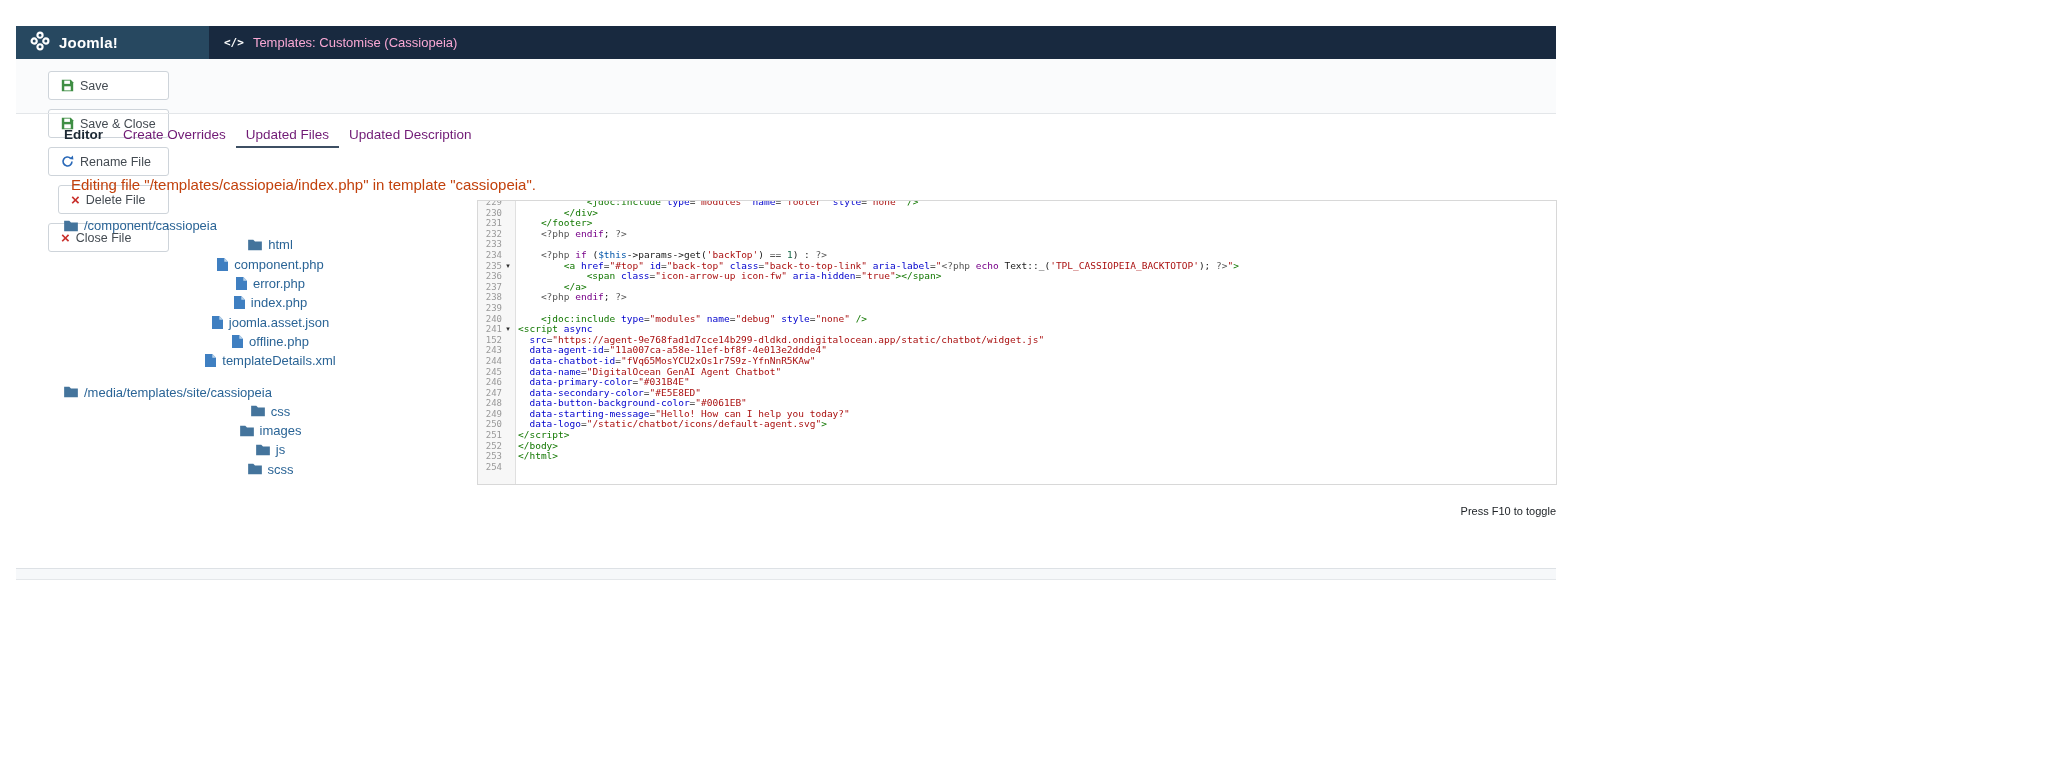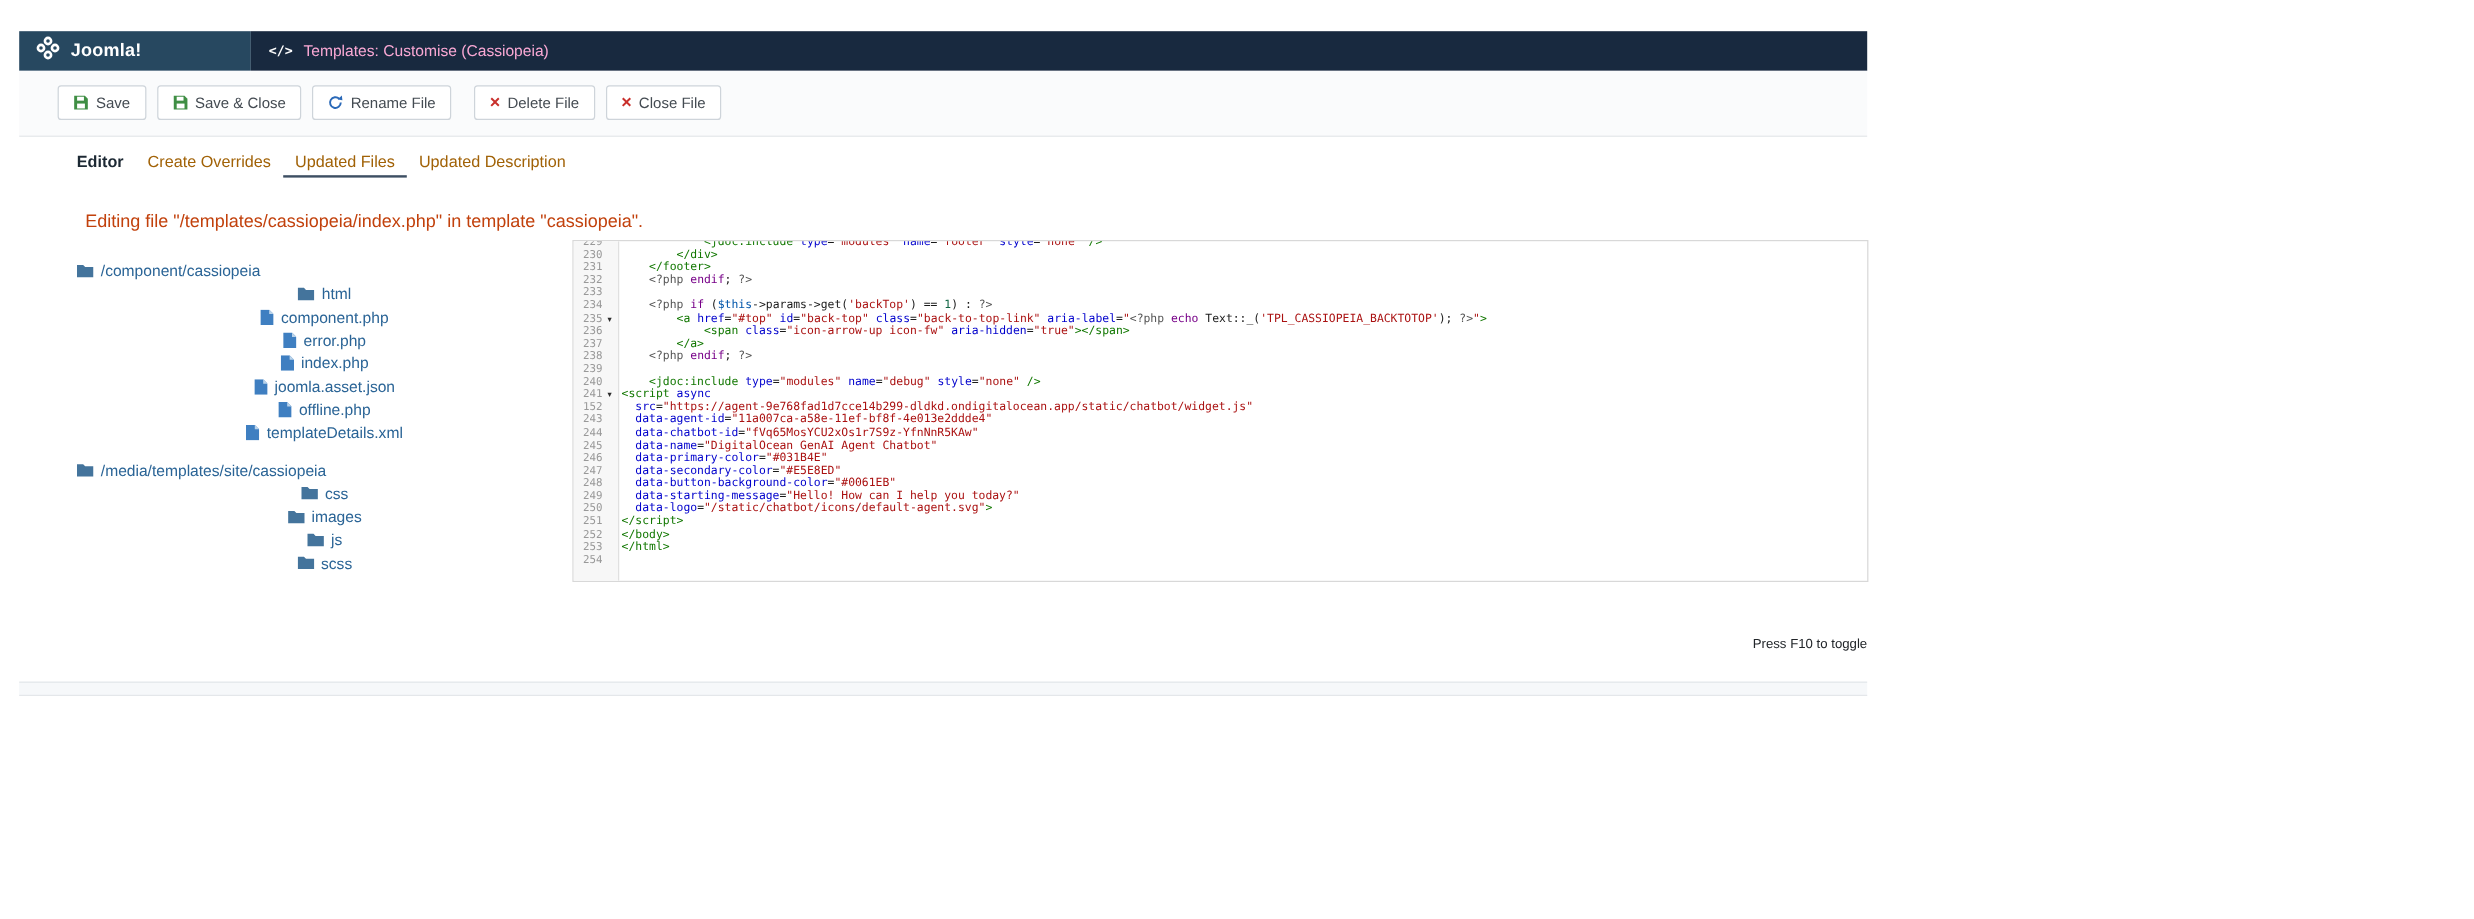--- a/index.html
+++ b/index.html
@@ -10,33 +10,33 @@
   
   .navbar { position:absolute; left:0; top:0; width:1540px; height:33px; display:flex; }
   .logo-block { width:193px; height:33px; background:#274860; display:flex; align-items:center; gap:9px; padding-left:14px; cursor:pointer; }
   .logo-text { color:#fff; font-size:15px; font-weight:700; letter-spacing:.2px; }
   .title-block { flex:1; height:33px; background:#18293f; display:flex; align-items:center; gap:9px; padding-left:15px; }
   .code-ic { color:#fff; font-family:"DejaVu Sans Mono",monospace; font-size:11px; font-weight:700; }
   .page-title { color:#f9a8d4; font-size:13px; }
 
   
   .toolbar-strip { position:absolute; left:0; top:33px; width:1540px; height:54px; background:#fafbfc; }
-  .toolbar { position:absolute; left:32px; top:45px; display:flex; gap:9px; }
+  .toolbar { position:absolute; left:32px; top:45px; display:flex; gap:9px;flex-direction:column; }
   .tb-btn { display:inline-flex; align-items:center; gap:6px; height:29px; padding:0 12px;
     background:#fff; border:1px solid #ced4da; border-radius:3px; font-family:inherit;
     font-size:12.5px; color:#444b52; cursor:pointer; }
   .tb-btn.grp { margin-left:10px; }
   .tb-ic { display:inline-flex; align-items:center; }
   .x-glyph { color:#c9302c; font-size:15px; font-weight:700; line-height:1; }
 
   .divider { position:absolute; left:0; top:87px; width:1540px; height:1px; background:#e3e6e9; }
 
   
   .tabs { position:absolute; left:38px; top:96px; display:flex; height:26px; }
-  .tab { padding:5px 10px 7px; font-size:13.5px; color:#a16207; cursor:pointer; white-space:nowrap; }
+  .tab { padding:5px 10px 7px; font-size:13.5px; color:#701a75; cursor:pointer; white-space:nowrap; }
   .tab.active { font-weight:700; color:#1c2833; }
   .tab.underlined { border-bottom:2px solid #3d4f63; }
 
   .editing-note { position:absolute; left:55px; top:150px; font-size:15px; color:#c2410c; }
 
   
   .file-tree { position:absolute; left:48px; top:190px; width:390px; }
   .tree-item { display:flex; align-items:center; gap:6px; height:19.3px; cursor:pointer; }
   .tree-item.lvl1 { padding-left:23px;justify-content:center; }
   .tree-item.gap { margin-top:12px; }
@@ -58,21 +58,21 @@
   .tk-p { color:#1a1a1a; }
   .tk-t { color:#117700; }
   .tk-a { color:#0000cc; }
   .tk-s { color:#aa1111; }
   .tk-k { color:#770088; }
   .tk-m { color:#555555; }
   .tk-v { color:#0055aa; }
   .tk-n { color:#116644; }
 
   .f10-note { position:absolute; left:461px; top:479px; width:1079px; text-align:right;
-    font-size:11px; color:#212529;margin-top:26px; }
+    font-size:11px; color:#212529; }
 
   .card-line { position:absolute; left:0; top:542px; width:1540px; height:1px; background:#dde1e5; }
   .footer-band { position:absolute; left:0; top:543px; width:1540px; height:11px;
     background:#f6f8fa; border-bottom:1px solid #e4e7ea; }
 </style>
 </head>
 <body>
 
 <div class="page">
 

